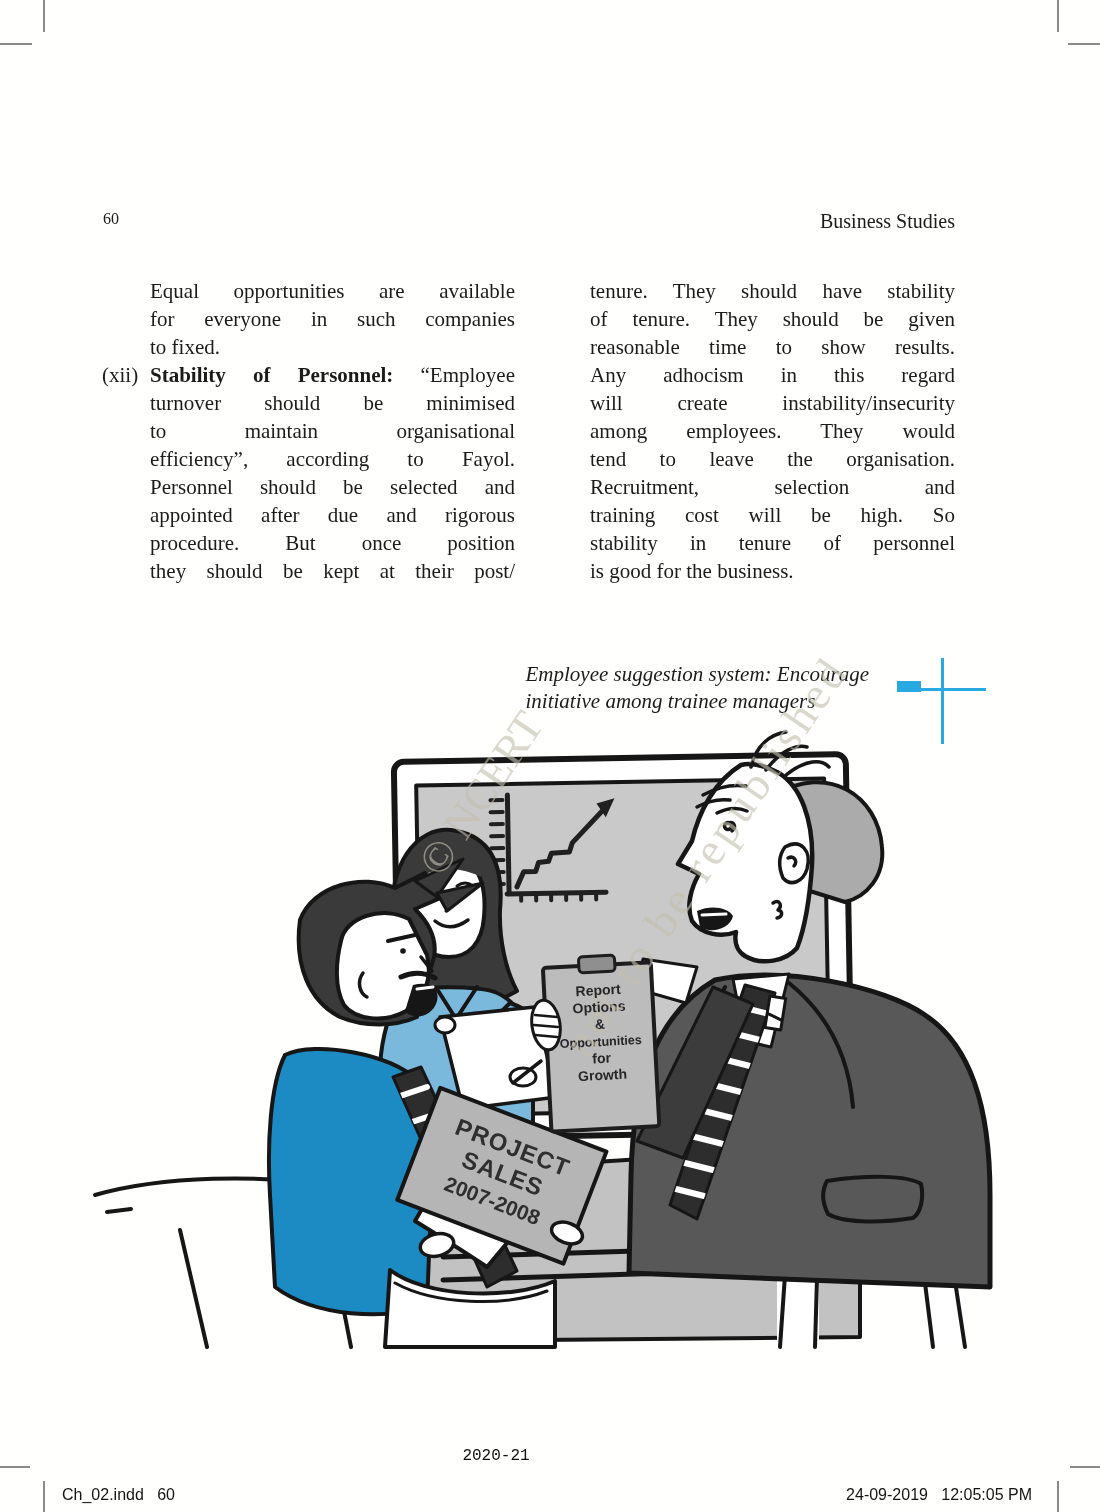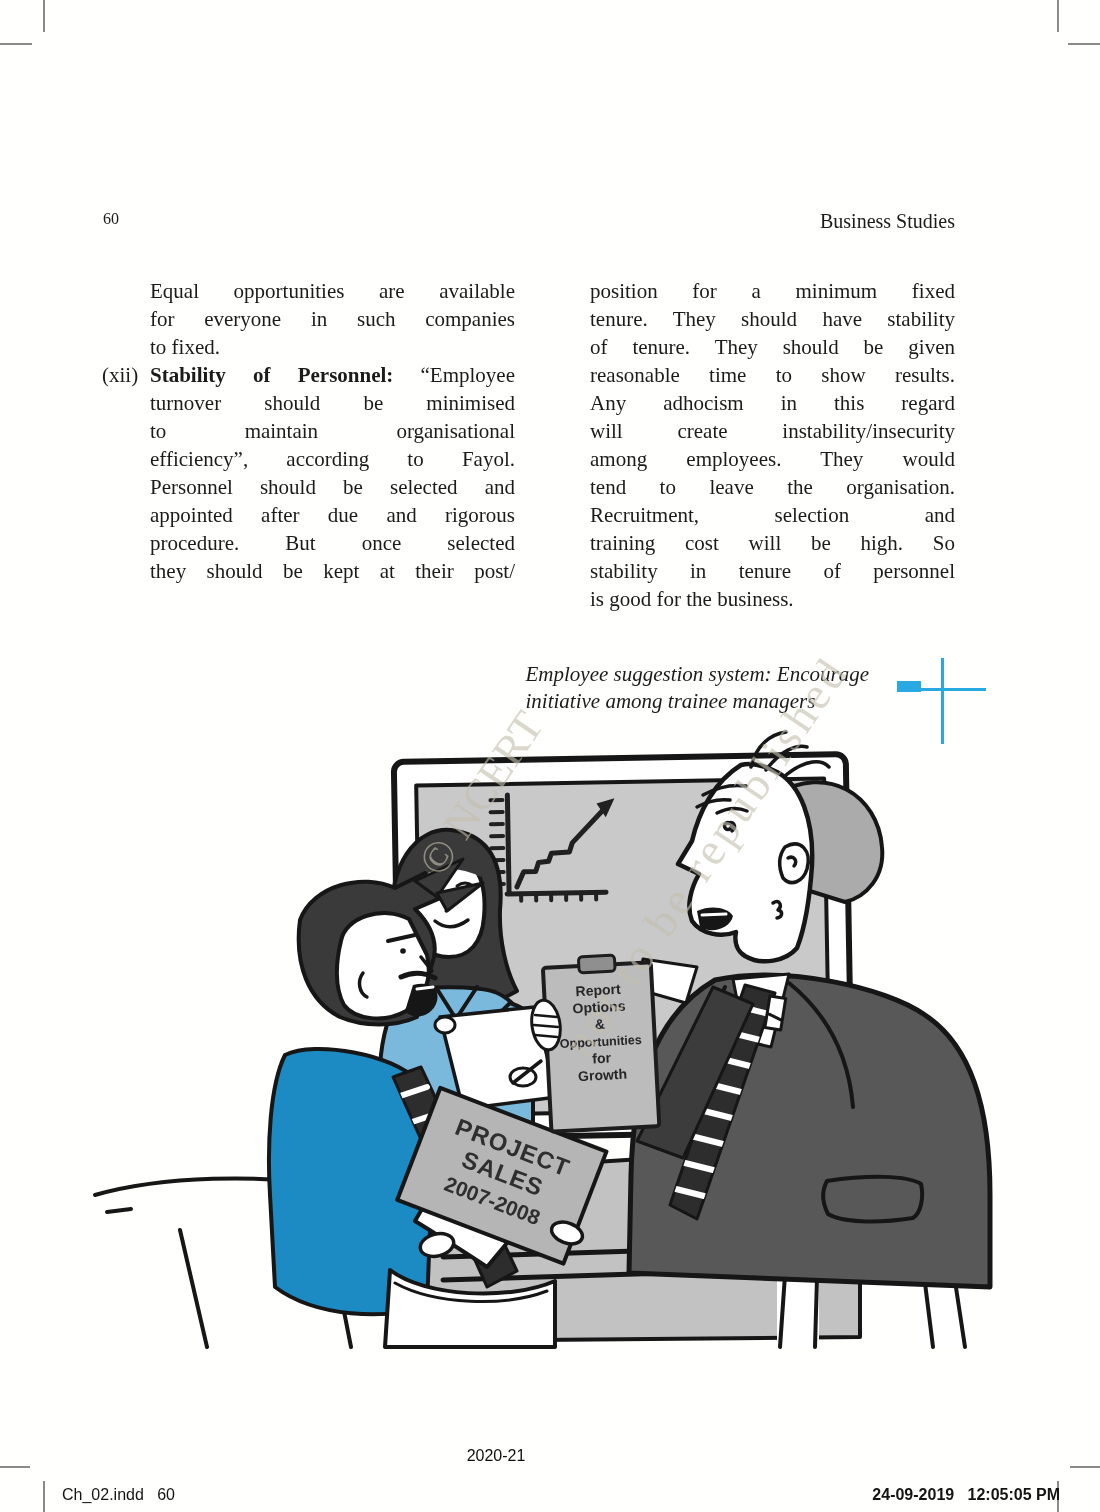--- a/index.html
+++ b/index.html
@@ -29,25 +29,25 @@
   #blue-cross-h{position:absolute;left:919px;top:688px;width:67px;height:2.5px;background:#29a9e1;}
   
   .wm{position:absolute;color:rgba(196,190,172,0.62);font-family:"Liberation Serif",serif;
       pointer-events:none;z-index:5;white-space:nowrap;}
   #wm1{left:388px;top:768px;font-size:44px;transform:rotate(-56deg);}
   #wm2{left:470px;top:830px;font-size:46px;letter-spacing:4px;transform:rotate(-56deg);}
   
   #illus{position:absolute;left:85px;top:725px;width:910px;height:625px;z-index:2;}
   
   #folio{position:absolute;left:0;top:1447px;width:992px;text-align:center;
-         font-family:Liberation Sans, sans-serif;font-size:16px;color:#101010;}
+         font-family:Liberation Mono, monospace;font-size:16px;color:#101010;}
   .slug{position:absolute;top:1486px;font-family:"Liberation Sans",sans-serif;font-size:16px;
         color:#141414;white-space:pre;}
   #slug-left{left:62px;}
-  #slug-right{right:40px;font-weight:bold;}
+  #slug-right{right:68px;}
 </style>
 </head>
 <body>
 
 <div id="page">
 
   <div class="cropV" style="left:43px;top:0;height:32px;"></div>
   <div class="cropH" style="left:0;top:43px;width:32px;"></div>
   <div class="cropV" style="left:1057px;top:0;height:32px;"></div>
   <div class="cropH" style="left:1068px;top:43px;width:32px;"></div>
@@ -62,26 +62,25 @@
   <div class="col" id="col-left">
     <div class="jline">Equal opportunities are available</div>
     <div class="jline">for everyone in such companies</div>
     <div class="jline lastline">to fixed.</div>
     <div class="jline item-line"><span class="marker">(xii)</span><span class="b">Stability of Personnel:</span> <span>“Employee</span></div>
     <div class="jline">turnover should be minimised</div>
     <div class="jline">to maintain organisational</div>
     <div class="jline">efficiency”, according to Fayol.</div>
     <div class="jline">Personnel should be selected and</div>
     <div class="jline">appointed after due and rigorous</div>
-    <div class="jline">procedure. But once selected</div>
+    <div class="jline">procedure. But once position</div>
     <div class="jline">they should be kept at their post/</div>
   </div>
 
   <div class="col" id="col-right">
-    <div class="jline">position for a minimum fixed</div>
     <div class="jline">tenure. They should have stability</div>
     <div class="jline">of tenure. They should be given</div>
     <div class="jline">reasonable time to show results.</div>
     <div class="jline">Any adhocism in this regard</div>
     <div class="jline">will create instability/insecurity</div>
     <div class="jline">among employees. They would</div>
     <div class="jline">tend to leave the organisation.</div>
     <div class="jline">Recruitment, selection and</div>
     <div class="jline">training cost will be high. So</div>
     <div class="jline">stability in tenure of personnel</div>

